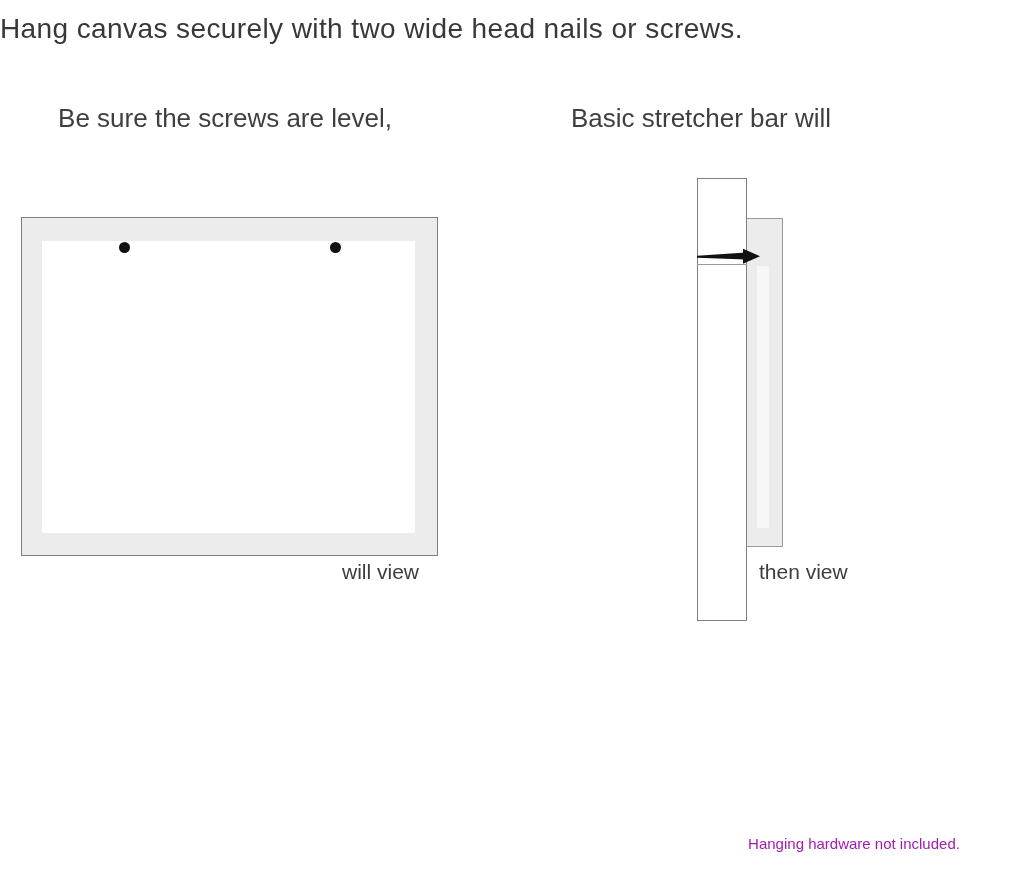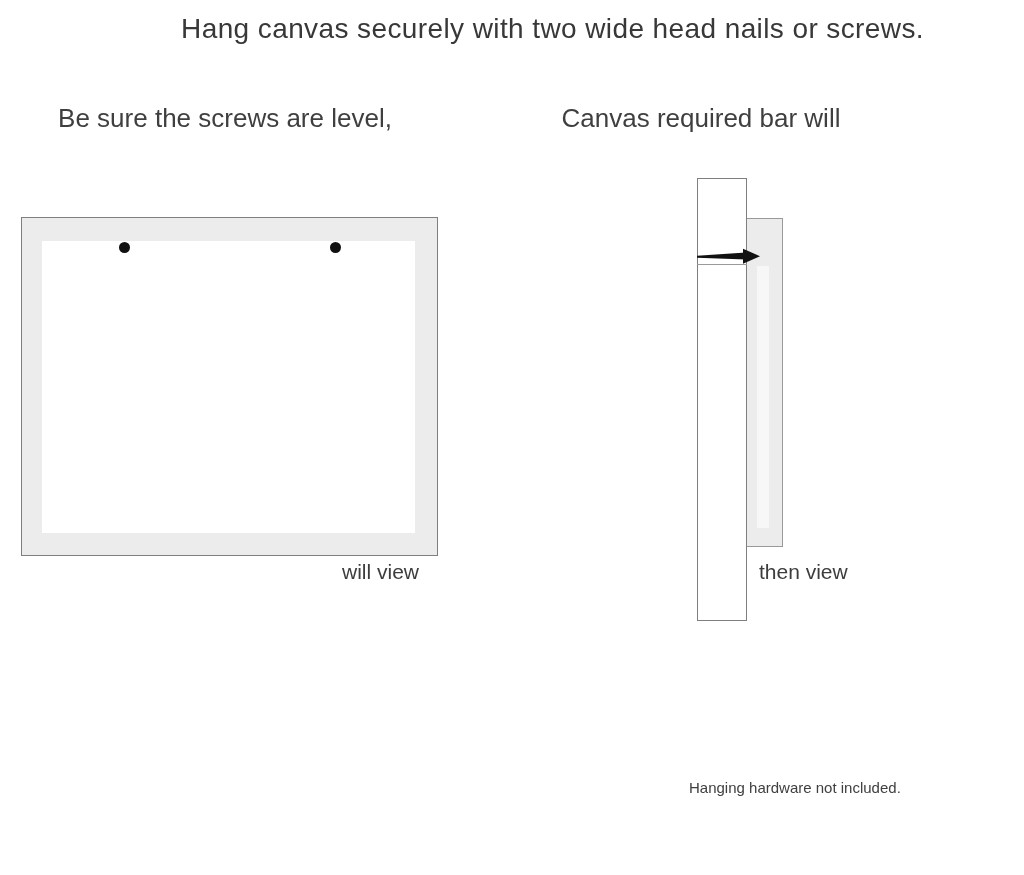--- a/index.html
+++ b/index.html
@@ -4,21 +4,21 @@
 <style>
   html,body{margin:0;padding:0;}
   body{
     width:1024px;height:875px;position:relative;background:#ffffff;
     font-family:"Liberation Sans", sans-serif;color:#3a3a3a;overflow:hidden;
   }
   .abs{position:absolute;}
 
   
   .title{
-    left:0;top:13px;width:924px;text-align:right;
+    left:0;top:13px;width:924px;text-align:left;
     font-size:28px;letter-spacing:.4px;font-weight:400;color:#383838;
   }
 
   
   .instr{
     font-size:26px;line-height:26px;text-align:center;color:#3f3f3f;
   }
   .instr-left{left:25px;top:105px;width:400px;}
   .instr-right{left:501px;top:105px;width:400px;}
 
@@ -56,35 +56,35 @@
   .sv-line{
     left:697px;top:264px;width:50px;height:1px;background:#9a9a9a;z-index:4;
   }
   .sv-nail{
     left:697px;top:246px;width:66px;height:20px;z-index:5;
   }
   .sv-label{left:759px;top:561px;width:120px;}
 
   
   .footer-note{
-    left:689px;top:779px;width:330px;text-align:left;
-    font-size:15px;line-height:18px;color:#404040;
+    left:689px;top:835px;width:330px;text-align:center;
+    font-size:15px;line-height:18px;color:#a21caf;
   }
 </style>
 </head>
 <body>
 
 <div class="abs title">Hang canvas securely with two wide head nails or screws.</div>
 
 <div class="abs instr instr-left">
   <div>Be sure the screws are level,</div>
 </div>
 
 <div class="abs instr instr-right">
-  <div>Canvas required bar will</div>
+  <div>Basic stretcher bar will</div>
 </div>
 
 <div class="abs fv-outer">
   <div class="abs fv-inner" style="left:20px;top:23px;"></div>
 </div>
 <div class="abs nail-dot dot-left"></div>
 <div class="abs nail-dot dot-right"></div>
 <div class="abs view-label fv-label">will view</div>
 
 <div class="abs sv-canvas"></div>

